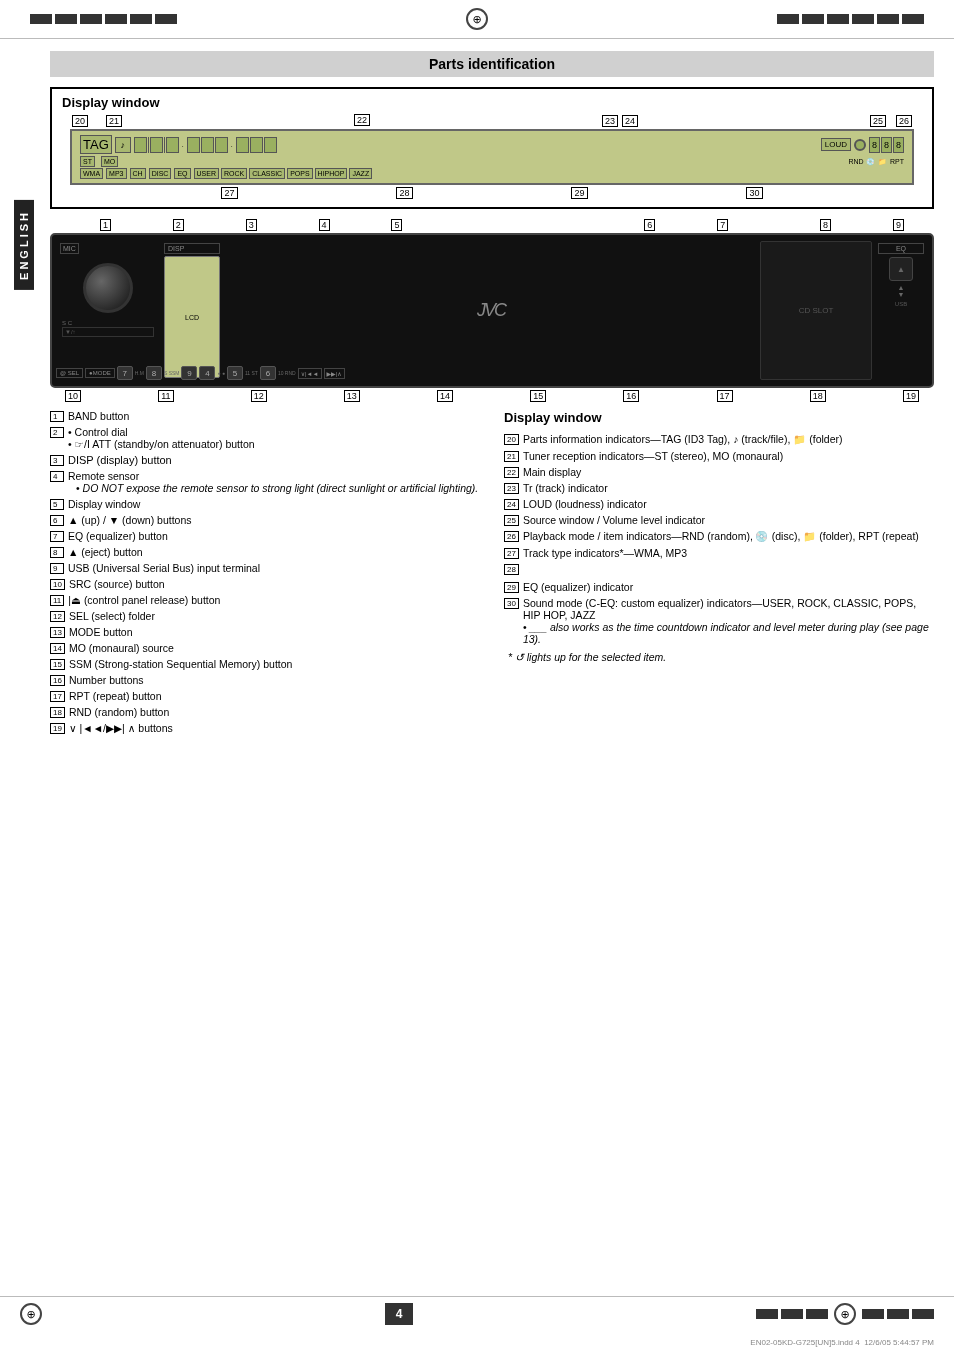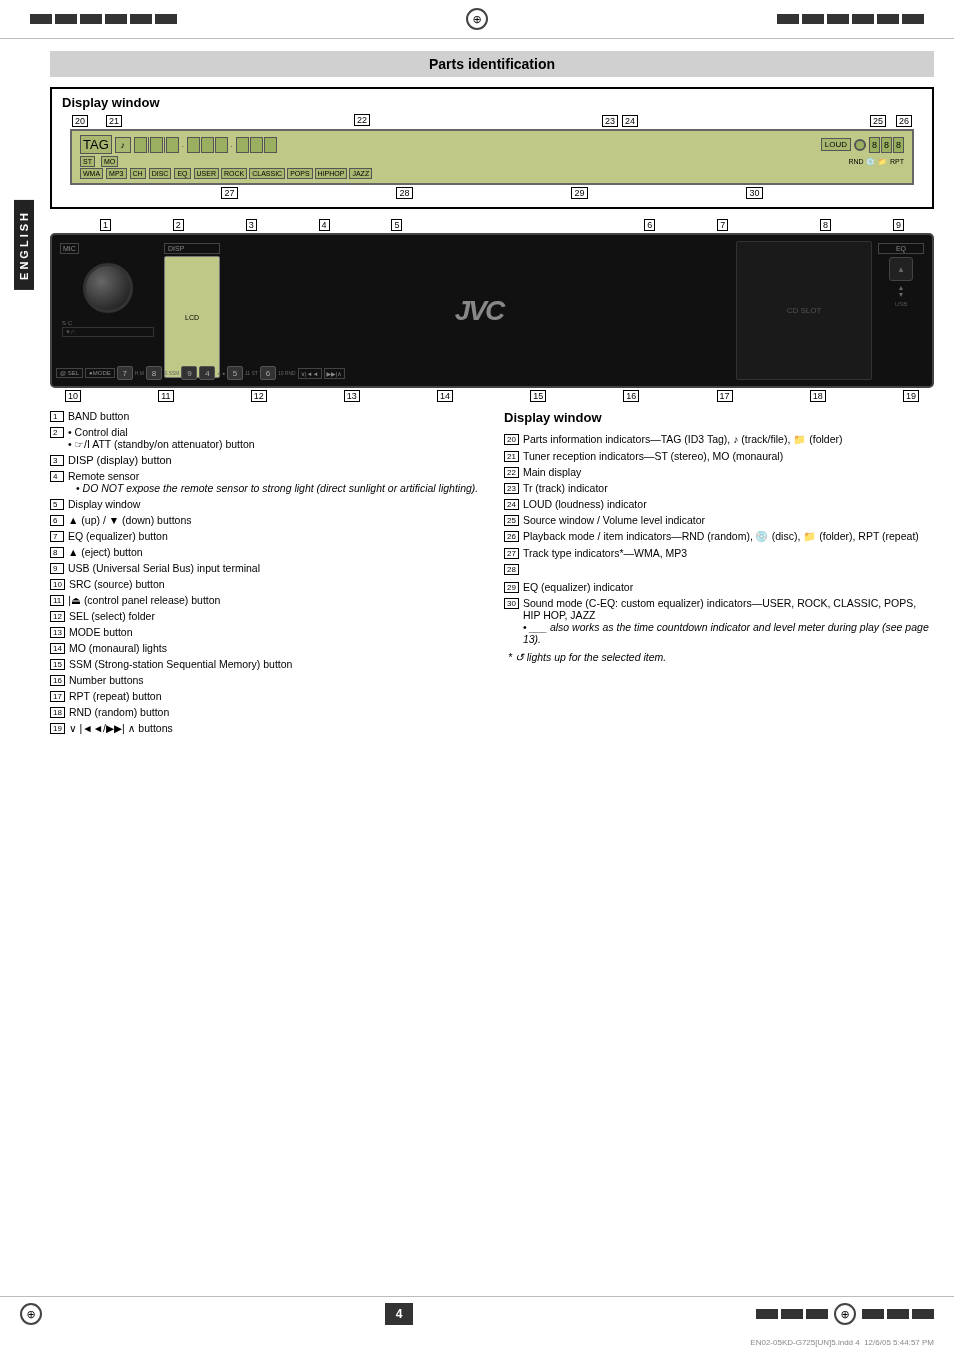--- a/index.html
+++ b/index.html
@@ -181,24 +181,24 @@
             <div style="font-size:6px;color:#555;border:1px solid #333;padding:1px 2px;">▼/↑</div>
           </div>
         </div>
 
         <div style="width:60px;display:flex;flex-direction:column;gap:2px;padding:2px;">
           <div style="font-size:7px;color:#888;border:1px solid #444;padding:1px 3px;">DISP</div>
           <div style="flex:1;background:#c0c888;border:1px solid #777;border-radius:2px;display:flex;align-items:center;justify-content:center;font-size:7px;">LCD</div>
         </div>
 
         <div style="flex:1;display:flex;align-items:center;justify-content:center;">
-          <div style="color:#888;font-size:28px;font-style:italic;font-weight:bold;letter-spacing:-2px;">JVC</div>
-        </div>
-
-        <div style="width:136px;background:#1a1a1a;border:1px solid #333;border-radius:2px;display:flex;align-items:center;justify-content:center;">
+          <div style="color:#888;font-size:18px;font-style:italic;font-weight:normal;letter-spacing:-2px;">JVC</div>
+        </div>
+
+        <div style="width:112px;background:#1a1a1a;border:1px solid #333;border-radius:2px;display:flex;align-items:center;justify-content:center;">
           <div style="color:#555;font-size:8px;">CD SLOT</div>
         </div>
 
         <div style="width:50px;display:flex;flex-direction:column;gap:3px;padding:2px;">
           <div style="font-size:7px;color:#888;border:1px solid #444;padding:1px 3px;text-align:center;">EQ</div>
           <div style="width:24px;height:24px;margin:0 auto;border:1px solid #444;border-radius:3px;background:#222;display:flex;align-items:center;justify-content:center;font-size:8px;color:#666;">▲</div>
           <div style="font-size:7px;color:#666;text-align:center;">▲<br>▼</div>
           <div style="font-size:6px;color:#555;text-align:center;">USB</div>
         </div>
       </div>
@@ -306,21 +306,21 @@
         <span style="font-size:10.5px;">SEL (select) folder</span>
       </div>
 
       <div style="display:flex;gap:4px;margin-bottom:4px;align-items:flex-start;">
         <span style="border:1px solid #000;min-width:14px;font-size:8px;padding:0 2px;flex-shrink:0;margin-top:1px;">13</span>
         <span style="font-size:10.5px;">MODE button</span>
       </div>
 
       <div style="display:flex;gap:4px;margin-bottom:4px;align-items:flex-start;">
         <span style="border:1px solid #000;min-width:14px;font-size:8px;padding:0 2px;flex-shrink:0;margin-top:1px;">14</span>
-        <span style="font-size:10.5px;">MO (monaural) lights</span>
+        <span style="font-size:10.5px;">MO (monaural) source</span>
       </div>
 
       <div style="display:flex;gap:4px;margin-bottom:4px;align-items:flex-start;">
         <span style="border:1px solid #000;min-width:14px;font-size:8px;padding:0 2px;flex-shrink:0;margin-top:1px;">15</span>
         <span style="font-size:10.5px;">SSM (Strong-station Sequential Memory) button</span>
       </div>
 
       <div style="display:flex;gap:4px;margin-bottom:4px;align-items:flex-start;">
         <span style="border:1px solid #000;min-width:14px;font-size:8px;padding:0 2px;flex-shrink:0;margin-top:1px;">16</span>
         <span style="font-size:10.5px;">Number buttons</span>

